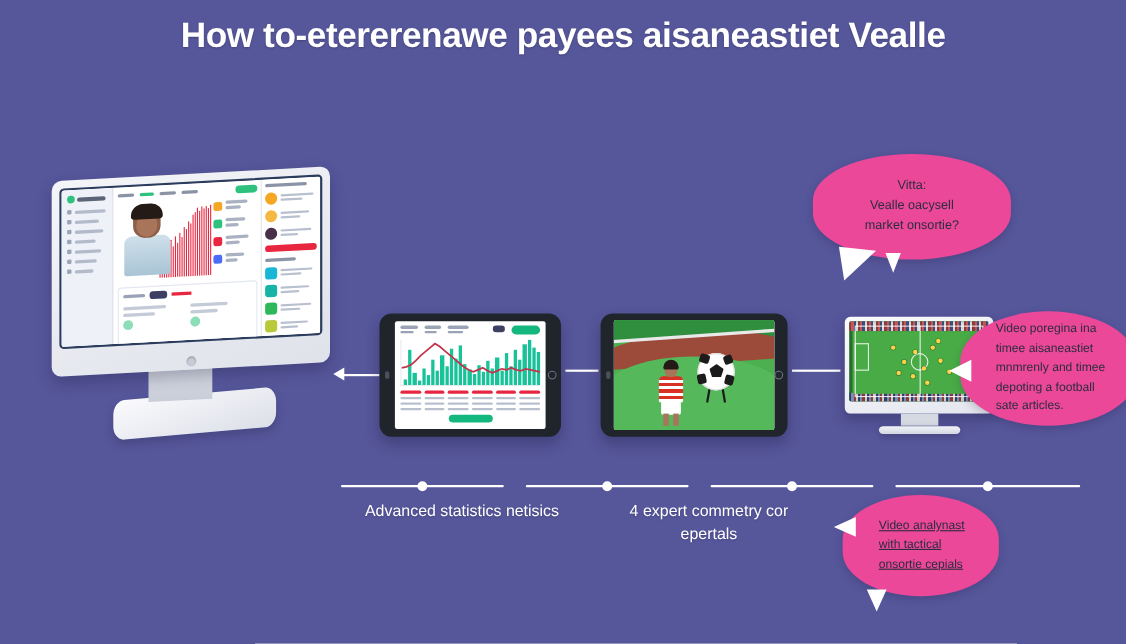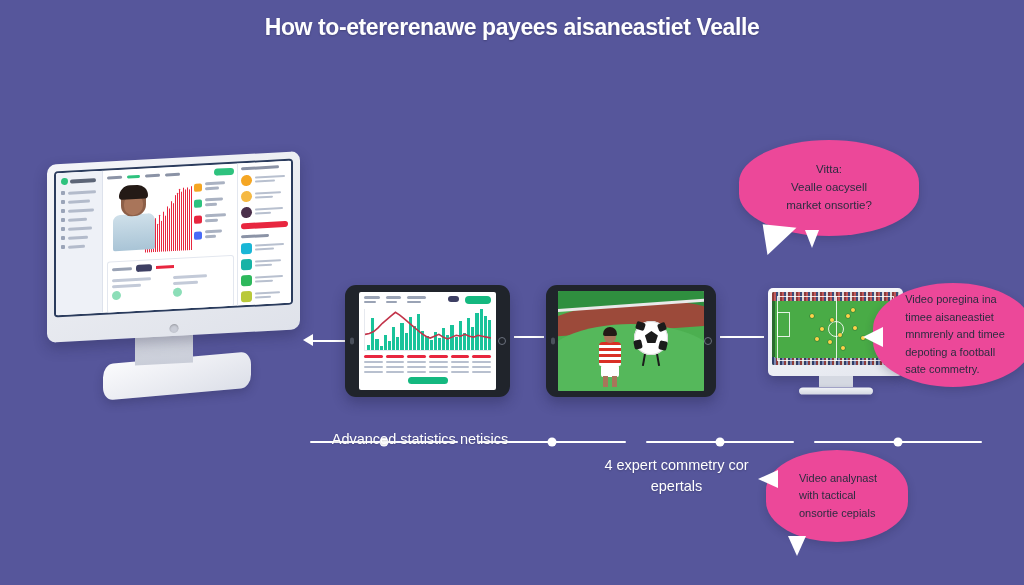--- a/index.html
+++ b/index.html
@@ -17,21 +17,21 @@
   }
 
   
   #headline {
     position: absolute; left: 0; top: 14px; width: 1024px;
     text-align: center; color: #ffffff;
     text-shadow: 0 1px 2px rgba(0,0,0,.22);
   }
   #headline .line1 {
     display: block;
-    font-size: 23px; font-weight: 700; letter-spacing: -0.4px;
+    font-size: 32px; font-weight: 700; letter-spacing: -0.4px;
     line-height: 1.18;
   }
   #headline .line2 {
     display: block;
     font-size: 27px; font-weight: 600; letter-spacing: -0.2px;
     line-height: 1.3; margin-top: 4px;
   }
 
   
   .device { position: absolute; }
@@ -217,41 +217,41 @@
   #tl-3 { left: 646px; width: 148px; }
   #tl-4 { left: 814px; width: 168px; }
 
   
   .caption {
     position: absolute; text-align: center; color: #ffffff;
     font-size: 14.5px; line-height: 1.42; font-weight: 400;
     text-shadow: 0 1px 2px rgba(0,0,0,.2);
   }
   #cap-1 { left: 40px; top: 455px; width: 245px; }
-  #cap-2 { left: 325px; top: 429px; width: 190px; }
-  #cap-3 { left: 584px; top: 455px; width: 185px; text-align: center; }
+  #cap-2 { left: 325px; top: 455px; width: 190px; }
+  #cap-3 { left: 552px; top: 455px; width: 185px; text-align: center; }
 
   
   .bubble {
     position: absolute; background: #ec4899; border-radius: 50% / 44%;
     color: #2c2c40; display: flex; align-items: center; justify-content: center;
     text-align: center; box-shadow: 0 3px 8px rgba(26,26,60,.22);
   }
   .bubble .txt { padding: 0 16px; }
   .bubble .tail {
     position: absolute; width: 0; height: 0;
   }
   #bubble-q { left: 739px; top: 140px; width: 180px; height: 96px; font-size: 11.5px; line-height: 1.55; }
   #bubble-q .tail { left: 22px; bottom: -20px; border-left: 8px solid transparent; border-right: 26px solid transparent; border-top: 30px solid #ffffff; transform: rotate(6deg); }
   #bubble-q .tail2 { position:absolute; left: 66px; bottom: -12px; width:0;height:0; border-left: 7px solid transparent; border-right: 7px solid transparent; border-top: 18px solid #ffffff; }
   #bubble-v { left: 873px; top: 283px; width: 160px; height: 104px; font-size: 11px; line-height: 1.6; text-align: left; }
   #bubble-v .txt { padding: 0 14px 0 18px; }
   #bubble-v .tail { left: -10px; top: 44px; border-top: 10px solid transparent; border-bottom: 10px solid transparent; border-right: 20px solid #ffffff; }
   #bubble-t { left: 766px; top: 450px; width: 142px; height: 92px; font-size: 11px; line-height: 1.58; text-align: left; }
-  #bubble-t .txt { padding: 0 12px 0 14px; }
+  #bubble-t .txt { padding: 0 12px 0 14px; text-decoration: underline; }
   #bubble-t .tail { left: -8px; top: 20px; border-top: 9px solid transparent; border-bottom: 9px solid transparent; border-right: 20px solid #ffffff; }
   #bubble-t .tail2 { position:absolute; left: 22px; bottom: -14px; width:0;height:0; border-left: 9px solid transparent; border-right: 9px solid transparent; border-top: 20px solid #ffffff; }
 </style>
 </head>
 <body>
 
 <div id="stage">
 
   <div id="headline">
     <span class="line1">How to-etererenawe payees aisaneastiet Vealle</span>
@@ -655,21 +655,21 @@
     <span class="tail"></span>
     <span class="tail2"></span>
   </div>
 
   <div class="bubble" id="bubble-v">
     <div class="txt">
       <div>Video poregina ina</div>
       <div>timee aisaneastiet</div>
       <div>mnmrenly and timee</div>
       <div>depoting a football</div>
-      <div>sate commetry.</div>
+      <div>sate articles.</div>
     </div>
     <span class="tail"></span>
   </div>
 
   <div class="bubble" id="bubble-t">
     <div class="txt">
       <div>Video analynast</div>
       <div>with tactical</div>
       <div>onsortie cepials</div>
     </div>

